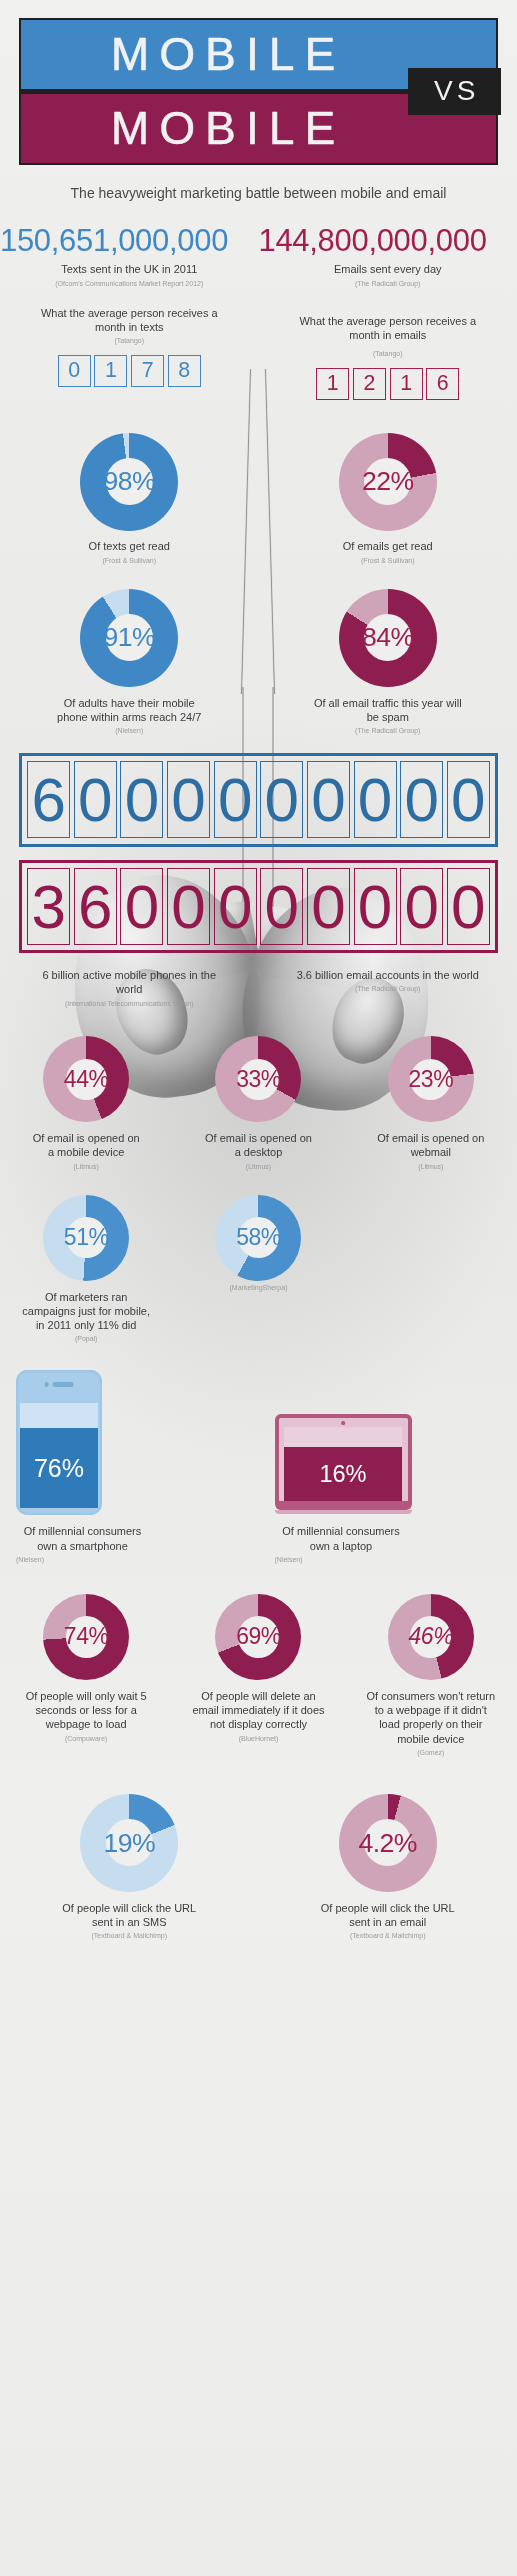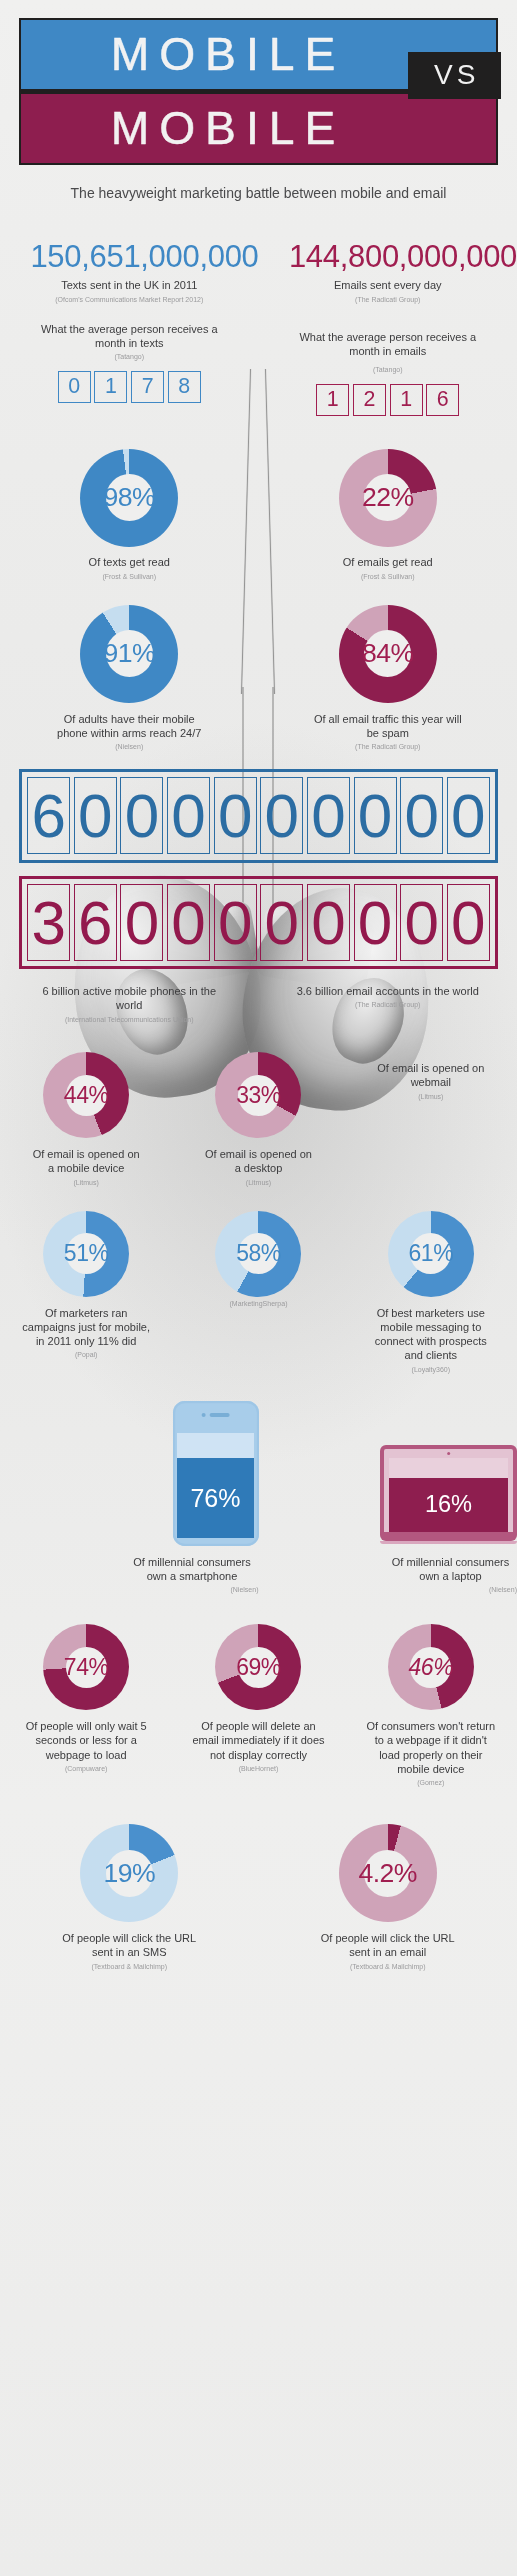--- a/index.html
+++ b/index.html
@@ -62,34 +62,34 @@
     font-family:"Liberation Sans", sans-serif;
     font-weight:400; letter-spacing:.22em; color:#f1f1f1;
     font-size:46px; line-height:1;
     text-shadow: 0.7px 0 0 rgba(255,255,255,.35);
     -webkit-text-stroke: 0.4px rgba(255,255,255,.85);
     padding-left:.22em;
   }
   .band.mobile .band-text { margin-right:71px; }
   .band.email  .band-text { margin-right:71px; }
   .vs-box {
-    position:absolute; right:-5.2px; top:32px; width:93px; height:47px;
+    position:absolute; right:-5.2px; top:48px; width:93px; height:47px;
     background:#201f1f; display:flex; align-items:center; justify-content:center;
   }
   .vs-text { color:#f1f1f1; font-size:28px; letter-spacing:.14em; padding-left:.14em; }
 
   .subtitle {
     text-align:center; margin:19px auto 0; width:384px;
     font-size:14px; line-height:1.35; color:#4a4a4c; font-weight:300;
   }
 
   
   .cap      { text-align:center; font-size:11px; line-height:1.3; color:#3c3c3e; font-weight:300; }
   .src      { text-align:center; font-size:7px; color:#9b9b9d; margin-top:3px; font-weight:300; }
-  .big-num  { font-size:31px; line-height:1; letter-spacing:-.01em; font-weight:300; text-align:right;margin-top:16px; }
+  .big-num  { font-size:31px; line-height:1; letter-spacing:-.01em; font-weight:300; text-align:left; }
   .blue     { color:#3f88c5; }
   .maroon   { color:#a01e50; }
 
   .two-col { display:flex; }
   .col { width:50%; }
 
   .stats-row { margin-top:22px; }
   .stats-row .cap { margin-top:7.4px; font-size:11px; }
 
   
@@ -126,21 +126,21 @@
   .donut.sz-md .val { font-size:23px; }
 
   .grid3 { display:flex; }
   .grid3 > div { width:33.3333%; display:flex; flex-direction:column; align-items:center; }
   .grid2 { display:flex; }
   .grid2 > div { width:50%; display:flex; flex-direction:column; align-items:center; }
   .blk-cap { margin-top:8.9px; width:133px; }
 
   
   .devices { display:flex; align-items:flex-end; margin-top:28px; }
-  .dev-col { width:50%; display:flex; flex-direction:column; align-items:flex-end;padding-left:16px; }
+  .dev-col { width:50%; display:flex; flex-direction:column; align-items:flex-start;padding-left:16px; }
   .phone {
     width:86px; height:145px; border-radius:11.8px; position:relative; overflow:hidden;
     background:#a8cdea;
     box-shadow: inset 0 0 0 2.2px #9ec6e6;
   }
   .phone .speaker { position:absolute; top:11.8px; left:50%; transform:translateX(-50%);
     display:flex; gap:3.7px; align-items:center; }
   .phone .dot { width:4.4px; height:4.4px; border-radius:50%; background:#79aed6; }
   .phone .bar { width:20.7px; height:4.4px; border-radius:2.2px; background:#79aed6; }
   .phone .screen { position:absolute; left:4.4px; right:4.4px; top:32.5px; bottom:7.4px; background:#cfe3f4; }
@@ -317,45 +317,41 @@
         <div class="src">(Litmus)</div>
       </div>
       <div>
         <div class="donut sz-md" style="background: conic-gradient(rgb(142, 30, 79) 0deg, rgb(142, 30, 79) 118.8deg, rgb(207, 163, 184) 118.8deg, rgb(207, 163, 184) 360deg);">
           <span class="val maroon">33%</span>
         </div>
         <div class="cap blk-cap" style="width:111px">Of email is opened on a desktop</div>
         <div class="src">(Litmus)</div>
       </div>
       <div>
+        <div class="donut sz-md" style="background: conic-gradient(rgb(142, 30, 79) 0deg, rgb(142, 30, 79) 82.8deg, rgb(207, 163, 184) 82.8deg, rgb(207, 163, 184) 360deg);">
+          <span class="val maroon">23%</span>
+        </div>
         <div class="cap blk-cap" style="width:111px">Of email is opened on webmail</div>
         <div class="src">(Litmus)</div>
       </div>
     </div>
 
     <div class="grid3" style="margin-top:25px">
       <div>
         <div class="donut sz-md" style="background: conic-gradient(rgb(74, 144, 205) 0deg, rgb(74, 144, 205) 183.6deg, rgb(197, 221, 239) 183.6deg, rgb(197, 221, 239) 360deg);">
           <span class="val blue">51%</span>
         </div>
         <div class="cap blk-cap" style="width:133px">Of marketers ran campaigns just for mobile, in 2011 only 11% did</div>
         <div class="src">(Popai)</div>
       </div>
       <div>
         <div class="donut sz-md" style="background: conic-gradient(rgb(74, 144, 205) 0deg, rgb(74, 144, 205) 208.8deg, rgb(197, 221, 239) 208.8deg, rgb(197, 221, 239) 360deg);">
           <span class="val blue">58%</span>
         </div>
         <div class="src">(MarketingSherpa)</div>
-      </div>
-      <div>
-        <div class="donut sz-md" style="background: conic-gradient(rgb(74, 144, 205) 0deg, rgb(74, 144, 205) 219.6deg, rgb(197, 221, 239) 219.6deg, rgb(197, 221, 239) 360deg);">
-          <span class="val blue">61%</span>
-        </div>
-        <div class="cap blk-cap" style="width:133px">Of best marketers use mobile messaging to connect with prospects and clients</div>
-        <div class="src">(Loyalty360)</div>
       </div>
     </div>
 
     <div class="devices">
       <div class="dev-col">
         <div class="phone">
           <div class="speaker">
             <span class="dot"></span>
             <span class="bar"></span>
           </div>

